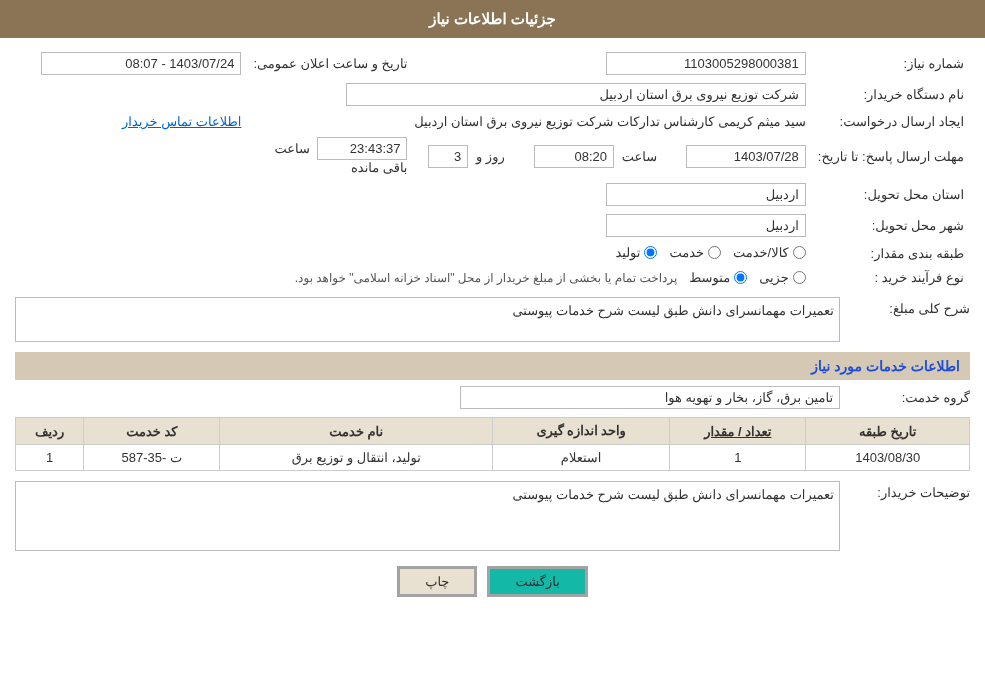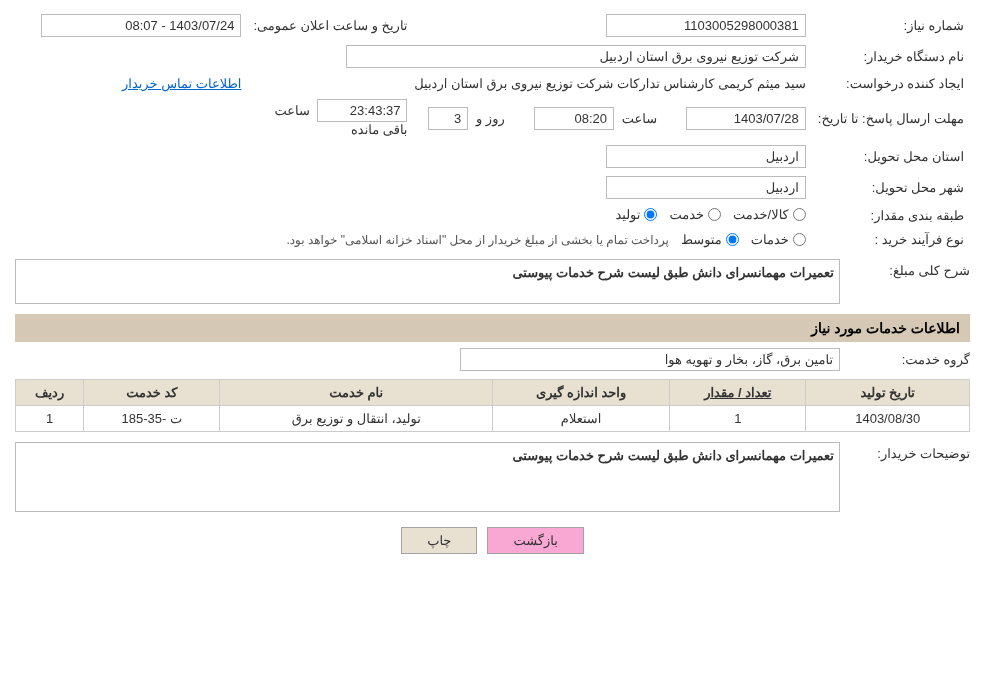--- a/index.html
+++ b/index.html
@@ -61,21 +61,21 @@
     .input-box-small {
       width: 120px;
     }
     .link-blue {
       color: #0066cc;
       text-decoration: underline;
       cursor: pointer;
     }
     .section-title {
       background: #d5c9b5;
-      color: #000000;
+      color: #1d4ed8;
       font-weight: bold;
       padding: 6px 10px;
       margin: 10px 0 6px 0;
       font-size: 14px;
     }
     .radio-group {
       display: inline-flex;
       gap: 12px;
       align-items: center;
     }
@@ -99,60 +99,62 @@
       text-align: center;
       font-weight: bold;
     }
     .service-table td {
       border: 1px solid #ccc;
       padding: 5px 8px;
       text-align: center;
     }
     .tarikh-col { width: 120px; }
     .tedaad-col { width: 100px; text-decoration: underline; }
-    .vahed-col { width: 130px; }
+    .vahed-col { width: 130px; font-family: Liberation Serif, serif; }
     .name-col { width: 200px; }
     .code-col { width: 100px; }
     .radif-col { width: 50px; }
     .description-box {
       border: 1px solid #bbb;
       min-height: 70px;
       padding: 5px;
       background: #fff;
       direction: rtl;
       text-align: right;
       font-size: 13px;
-      font-weight: bold;
     }
     .buttons-row {
       display: flex;
       justify-content: center;
       gap: 10px;
       margin: 15px 0;
     }
     .btn {
       padding: 5px 25px;
       font-family: Tahoma, Arial, sans-serif;
       font-size: 13px;
       cursor: pointer;
-      border: 1px solid #a3a3a3;
+      border: 3px solid #a3a3a3;
     }
     .btn-print {
       background: #e8e0d0;
       color: #333;
     }
     .btn-back {
-      background: #f9a8d4;
+      background: #14b8a6;
       color: #333;
     }
   </style>
 </head>
 <body>
 
 <div class="page-wrapper">
+  <div class="header-bar">
+    <span>جزئیات اطلاعات نیاز</span>
+  </div>
 
   <div class="content">
 
     <table class="info-table">
 
       <tbody>
           <tr>
         <td class="label-cell">شماره نیاز:</td>
         <td class="value-cell" colspan="3">
           <input class="input-box input-box-medium" type="text" readonly="" value="1103005298000381" style="">
@@ -164,21 +166,21 @@
       </tr>
 
       <tr>
         <td class="label-cell">نام دستگاه خریدار:</td>
         <td class="value-cell" colspan="5">
           <input class="input-box" style="width: 460px;" type="text" readonly="" value="شرکت توزیع نیروی برق استان اردبیل">
         </td>
       </tr>
 
       <tr>
-        <td class="label-cell">ایجاد کننده درخواست:</td>
+        <td class="label-cell">ایجاد ارسال درخواست:</td>
         <td class="value-cell" colspan="4">
           <span>سید میثم کریمی کارشناس تدارکات شرکت توزیع نیروی برق استان اردبیل</span>
         </td>
         <td>
           <span class="link-blue">اطلاعات تماس خریدار</span>
         </td>
       </tr>
 
       <tr>
         <td class="label-cell">مهلت ارسال پاسخ: تا تاریخ:</td>
@@ -232,21 +234,21 @@
           </div>
         </td>
       </tr>
 
       <tr>
         <td class="label-cell">نوع فرآیند خرید :</td>
         <td class="value-cell" colspan="5">
           <div style="display:flex; align-items:center; gap:12px; flex-wrap:wrap;">
             <div class="radio-item">
               <input type="radio" name="farayand" value="jezyi" style="">
-              <span>خدمات</span>
+              <span>جزیی</span>
             </div>
             <div class="radio-item">
               <input type="radio" name="farayand" value="motevasset" checked="" style="">
               <span>متوسط</span>
             </div>
             <span style="font-size:12px; color:#555;">پرداخت تمام یا بخشی از مبلغ خریدار از محل "اسناد خزانه اسلامی" خواهد بود.</span>
           </div>
         </td>
       </tr>
     </tbody>
@@ -265,35 +267,35 @@
       <div style="width:130px; text-align:right;">گروه خدمت:</div>
       <div style="flex:1;">
         <input class="input-box" style="width: 380px;" type="text" readonly="" value="تامین برق، گاز، بخار و تهویه هوا">
       </div>
     </div>
 
     <div class="services-section">
       <table class="service-table">
         <thead>
           <tr>
-            <th class="tarikh-col">تاریخ تولید</th>
+            <th class="tarikh-col">تاریخ طبقه</th>
             <th class="tedaad-col">تعداد / مقدار</th>
             <th class="vahed-col">واحد اندازه گیری</th>
             <th class="name-col">نام خدمت</th>
             <th class="code-col">کد خدمت</th>
             <th class="radif-col">ردیف</th>
           </tr>
         </thead>
         <tbody id="service-tbody">
         <tr>
       <td>1403/08/30</td>
       <td>1</td>
       <td>استعلام</td>
       <td>تولید، انتقال و توزیع برق</td>
-      <td>ت -35-185</td>
+      <td>ت -35-587</td>
       <td>1</td>
     </tr>
           </tbody>
       </table>
     </div>
 
     <div style="display:flex; align-items:flex-start; margin: 8px 0;">
       <div style="width:130px; text-align:right; padding-top:4px;">توضیحات خریدار:</div>
       <div style="flex:1;">
         <div class="description-box" style="min-height:70px;">تعمیرات مهمانسرای دانش طبق لیست شرح خدمات پیوستی</div>

